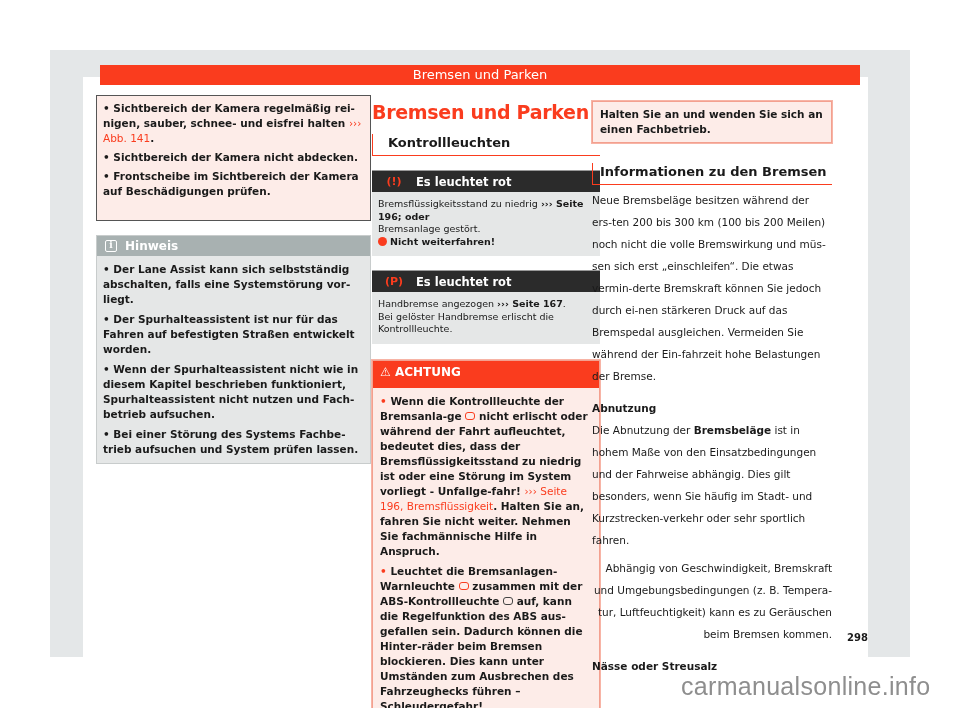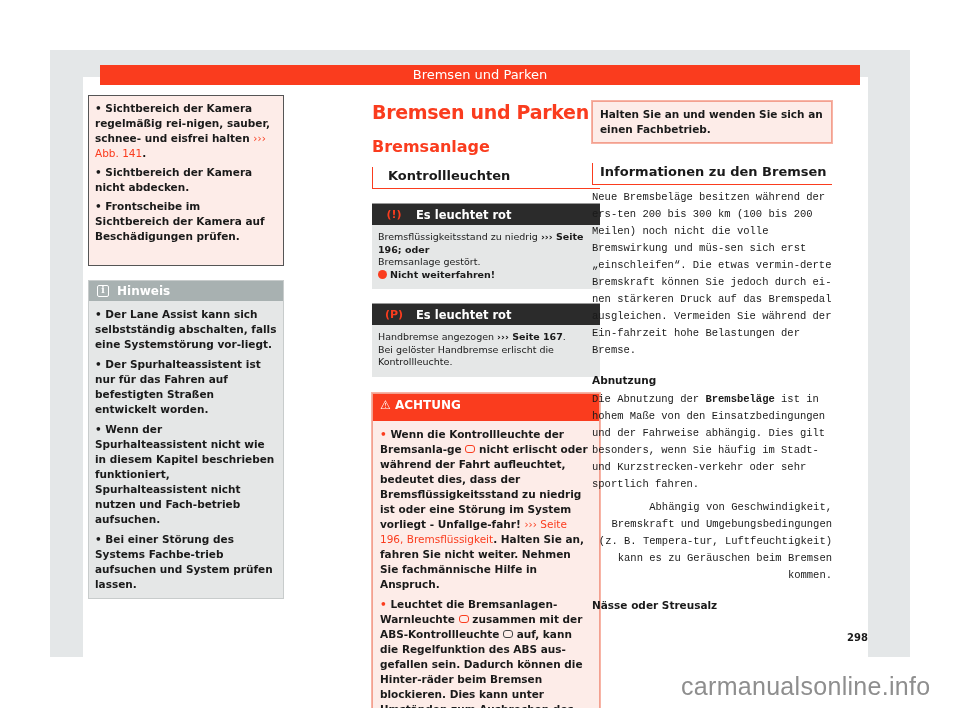--- a/index.html
+++ b/index.html
@@ -6,21 +6,21 @@
   html, body { width: 960px; height: 708px; background: #ffffff; overflow: hidden; }
   body { font-family: "DejaVu Sans", sans-serif; color: #1a1a1a; position: relative; }
 
   .frame { position: absolute; left: 50px; top: 50px; width: 860px; height: 607px; background: #e4e7e8; }
   .page { position: absolute; left: 83px; top: 77px; width: 785px; height: 580px; background: #ffffff; }
   .page-num-area { position: absolute; left: 868px; top: 77px; width: 42px; height: 580px; background: #e4e7e8; }
   .header-bar { position: absolute; left: 100px; top: 65px; width: 760px; height: 20px; background: #fa3c1e;
     color: #fff; font-size: 13px; line-height: 20px; text-align: center; }
 
   .col { position: absolute; top: 95px; }
-  .col1 { left: 88px; width: 196px; }
+  .col1 { left: 96px; width: 275px; }
   .col2 { left: 372px; width: 228px; }
   .col3 { left: 592px; width: 240px; }
 
   .tip-box { background: #fdece8; border: 1px solid #555; padding: 5px 6px 5px 6px; font-size: 10.5px; line-height: 15px; font-weight: bold; }
   .tip-box p { margin-bottom: 4px; }
   .tip-box p:last-child { margin-bottom: 16px; }
   .red-link { color: #fa3c1e; font-weight: normal; }
 
   .note-box { margin-top: 14px; background: #e5e7e7; border: 1px solid #c8cccc; }
   .note-head { background: #a8b1b1; color: #fff; font-weight: bold; font-size: 12px; height: 20px; line-height: 20px; padding-left: 8px; display: flex; align-items: center; gap: 8px; }
@@ -46,21 +46,21 @@
   .warn-body p { margin-bottom: 5px; }
   .warn-body p:last-child { margin-bottom: 0; }
   .bullet-red { color: #fa3c1e; }
   .warn-body .red-link { color: #fa3c1e; font-weight: normal; }
   .inline-lamp { display: inline-block; width: 10px; height: 8px; border-radius: 3px; border: 1.5px solid #fa3c1e; vertical-align: 0; }
   .inline-abs { display: inline-block; width: 10px; height: 8px; border-radius: 3px; border: 1.5px solid #444; vertical-align: 0; }
 
   .cont-box { background: #fdece8; border: 1px solid #f3a08f; box-shadow: 0 0 0 1px #f7b4a6; padding: 5px 7px; font-size: 10.5px; line-height: 15px; font-weight: bold; margin-top: 6px; }
   .h3b { font-weight: bold; font-size: 13px; line-height: 18px; margin-top: 20px; padding-left: 7px; border-left: 1px solid #fa3c1e; border-bottom: 1px solid #fa3c1e; padding-bottom: 3px; }
   .sub { font-weight: bold; font-size: 10.5px; margin-top: 14px; line-height: 14px; }
-  .para { font-size: 10.5px; line-height: 17px; margin-top: 4px; font-family: Liberation Mono, monospace; }
+  .para { font-size: 10.5px; line-height: 22px; margin-top: 4px; }
   .para + .para { margin-top: 6px; text-align: right; }
   .para b { font-weight: bold; }
   .cont-arrow { font-weight: bold; font-size: 12px; margin-left: 4px; }
 
   .page-num { position: absolute; left: 847px; top: 632px; font-size: 10px; font-weight: bold; }
   .watermark { position: absolute; left: 681px; top: 672px; font-size: 25px; color: #8e8e8e; font-family: "Liberation Sans", sans-serif; letter-spacing: 0.3px; }
 </style>
 </head>
 <body>
 
@@ -86,21 +86,20 @@
       <p>• Der Lane Assist kann sich selbstständig abschalten, falls eine Systemstörung vor-liegt.</p>
       <p>• Der Spurhalteassistent ist nur für das Fahren auf befestigten Straßen entwickelt worden.</p>
       <p>• Wenn der Spurhalteassistent nicht wie in diesem Kapitel beschrieben funktioniert, Spurhalteassistent nicht nutzen und Fach-betrieb aufsuchen.</p>
       <p>• Bei einer Störung des Systems Fachbe-trieb aufsuchen und System prüfen lassen.</p>
     </div>
   </div>
 </div>
 
 <div class="col col2">
   <div class="h1">Bremsen und Parken</div>
-  <div class="h2">Bremsanlage</div>
   <div class="h3">Kontrollleuchten</div>
 
   <div class="light-box">
     <div class="light-head">
       <span class="lamp">(!)</span>
       <span>Es leuchtet rot</span>
     </div>
     <div class="light-body">
       <span>Bremsflüssigkeitsstand zu niedrig </span><b>››› Seite 196</b><b>; oder</b><br>
       <span>Bremsanlage gestört.</span><br>

